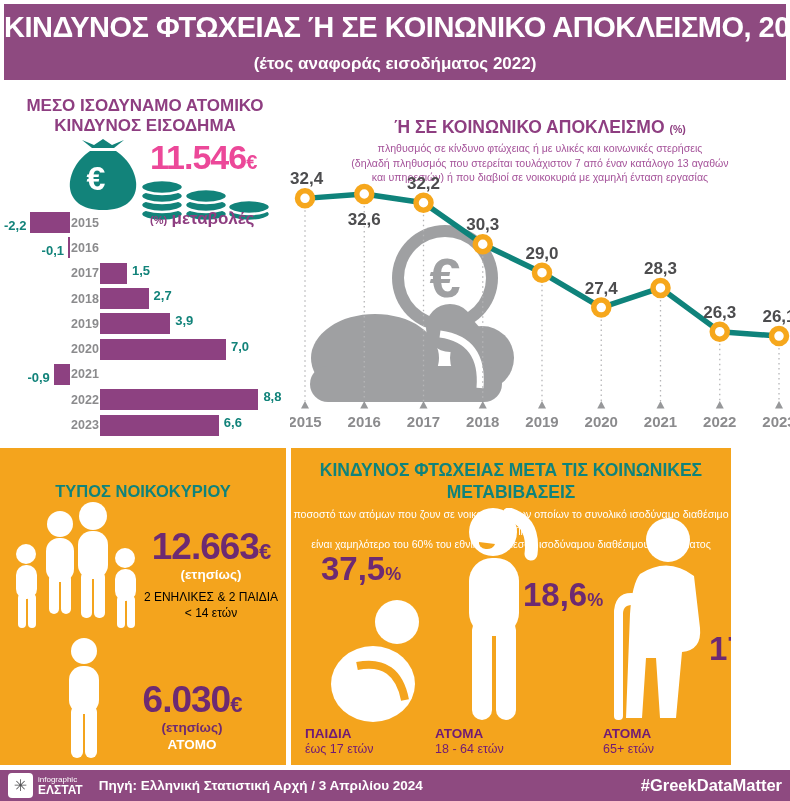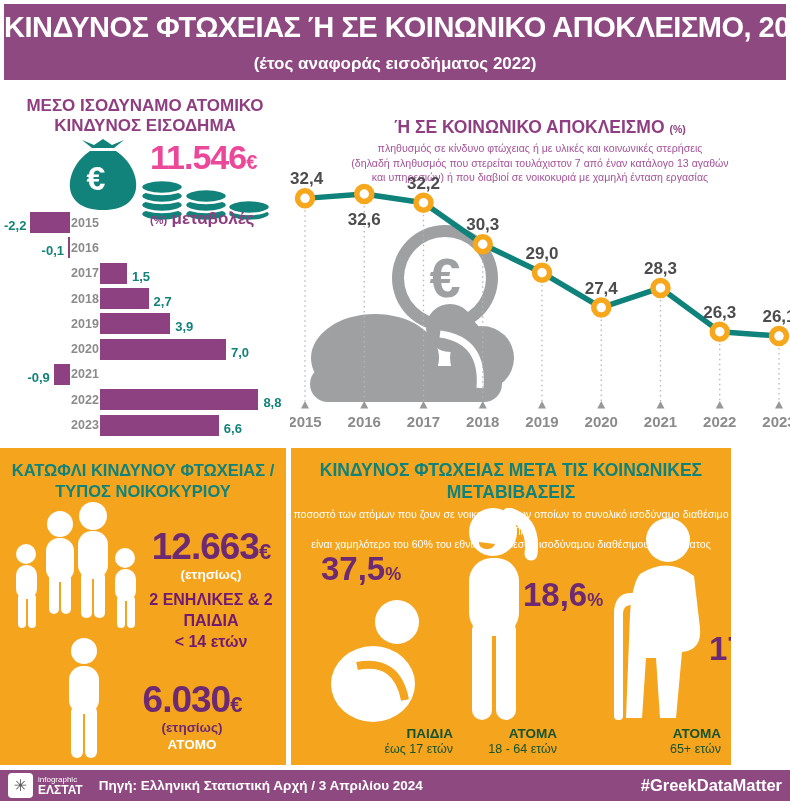--- a/index.html
+++ b/index.html
@@ -20,21 +20,21 @@
                letter-spacing:-1px;white-space:nowrap;}
   .cur-sm{font-size:20px;font-weight:bold;}
   .coins{position:absolute;left:140px;top:46px;}
   .changes-label{position:absolute;left:150px;top:125px;color:#8e3e81;white-space:nowrap;}
   .changes-pct{font-size:11px;font-weight:bold;}
   .changes-word{font-size:17px;font-weight:bold;}
   #bar-chart{position:absolute;left:0;top:126px;width:290px;}
   .bar-row{display:flex;align-items:center;height:25.3px;}
   .bar-neg{width:70px;display:flex;justify-content:flex-end;align-items:flex-end;gap:4px;}
   .bar-year{width:30px;text-align:center;font-size:12.5px;font-weight:bold;color:#8b8b8d;}
-  .bar-pos{flex:1;display:flex;justify-content:flex-start;align-items:flex-end;gap:5px;}
+  .bar-pos{flex:1;display:flex;justify-content:flex-start;align-items:flex-start;gap:5px;}
   .hbar{height:21px;background:#8d4181;}
   .bar-val{font-size:13px;font-weight:bold;color:#12837a;white-space:nowrap;}
   
   .right-col{position:absolute;left:290px;top:84px;width:500px;height:364px;}
   .line-title{padding-top:12px;text-align:center;color:#8e3e81;font-weight:bold;
               font-size:17.5px;line-height:1.2;}
   .unit-sm{font-size:10.5px;}
   .line-subtitle{margin-top:3px;text-align:center;color:#a5539a;font-size:10.6px;line-height:1.38;}
   #line-svg{position:absolute;left:0;top:86px;}
   
@@ -42,28 +42,28 @@
   .panel-left{left:0;width:286px;}
   .panel-right{left:291px;width:440px;}
   .panel-title{padding-top:12px;text-align:center;color:#0f837b;font-weight:bold;
                font-size:16.5px;line-height:1.25;}
   .panel-sub{margin-top:3px;text-align:center;color:#ffffff;font-size:10.6px;line-height:1.45;}
   .fam-svg{position:absolute;left:8px;top:54px;}
   .hh-block{position:absolute;left:136px;top:80px;width:150px;text-align:center;}
   .big-purple{color:#6d2a72;font-weight:bold;font-size:37px;letter-spacing:-1px;line-height:1;}
   .cur-sm2{font-size:22px;}
   .white-bold-sm{color:#fff;font-weight:bold;font-size:13.5px;margin-top:2px;}
-  .white-bold-xs{color:#701a75;font-weight:bold;font-size:16px;line-height:1.3;}
+  .white-bold-xs{color:#000000;font-weight:normal;font-size:12px;line-height:1.3;}
   .hh-desc{margin-top:8px;}
   .single-svg{position:absolute;left:52px;top:190px;}
   .single-block{position:absolute;left:116px;top:233px;width:152px;text-align:center;}
   .purple-bold-sm{color:#6d2a72;font-weight:bold;font-size:13.5px;margin-top:2px;}
   .grp-val{position:absolute;color:#6d2a72;font-weight:bold;font-size:33px;white-space:nowrap;}
   .pct-unit{font-size:18px;}
-  .grp-label{position:absolute;text-align:right;color:#14532d;}
+  .grp-label{position:absolute;text-align:left;color:#701a75;}
   .grp-l1{font-weight:bold;font-size:13.5px;}
   .grp-l2{font-size:12.5px;margin-top:1px;}
   .grp-icon{position:absolute;}
   
   .ftr{position:absolute;left:0;top:770px;width:790px;height:31px;background:#8e4a80;
        display:flex;align-items:center;color:#fff;}
   .logo-box{width:25px;height:25px;background:#fff;border-radius:4px;margin-left:8px;
             display:flex;align-items:center;justify-content:center;color:#4c4c4e;font-size:16px;}
   .logo-text{margin-left:5px;line-height:1;}
   .logo-small{font-size:8px;display:block;}
@@ -257,21 +257,21 @@
           <text x="311.25" y="123.62000000000006" text-anchor="middle" font-size="17" font-weight="bold" fill="#4c4c4e">27,4</text>
           <text x="370.5" y="103.95500000000003" text-anchor="middle" font-size="17" font-weight="bold" fill="#4c4c4e">28,3</text>
           <text x="429.75" y="147.65500000000003" text-anchor="middle" font-size="17" font-weight="bold" fill="#4c4c4e">26,3</text>
           <text x="489" y="152.025" text-anchor="middle" font-size="17" font-weight="bold" fill="#4c4c4e">26,1</text>
         </g>
     </svg>
   </div>
 
   <div class="panel panel-left">
     <div class="panel-title">
-      <span>ΚΑΤΩΦΛΙ ΚΙΝΔΥΝΟΥ ΦΤΩΧΕΙΑΣ /</span><br>
+      <br>
       <span>ΤΥΠΟΣ ΝΟΙΚΟΚΥΡΙΟΥ</span>
     </div>
     <svg class="fam-svg" width="136" height="142" viewBox="0 0 136 142" fill="#ffffff">
       <circle cx="52" cy="22" r="13"></circle>
         <rect x="38" y="36" width="28" height="44" rx="13"></rect>
       <rect x="41" y="72" width="10" height="40" rx="5"></rect>
         <rect x="53" y="72" width="10" height="40" rx="5"></rect>
       <circle cx="85" cy="14" r="14"></circle>
         <rect x="70" y="29" width="30" height="48" rx="14"></rect>
       <rect x="73" y="70" width="11" height="46" rx="5"></rect>

